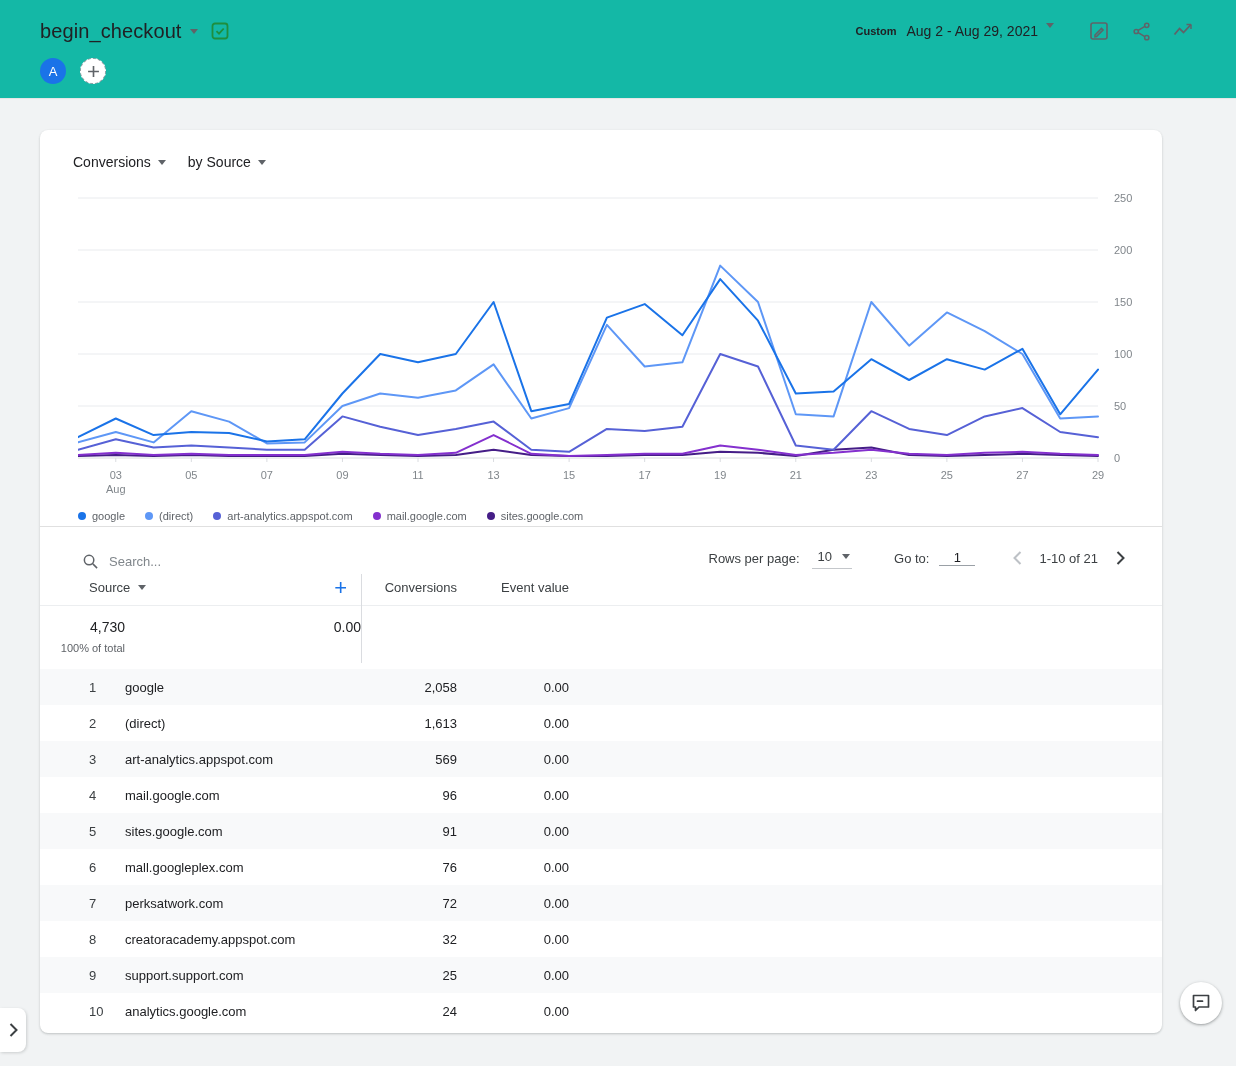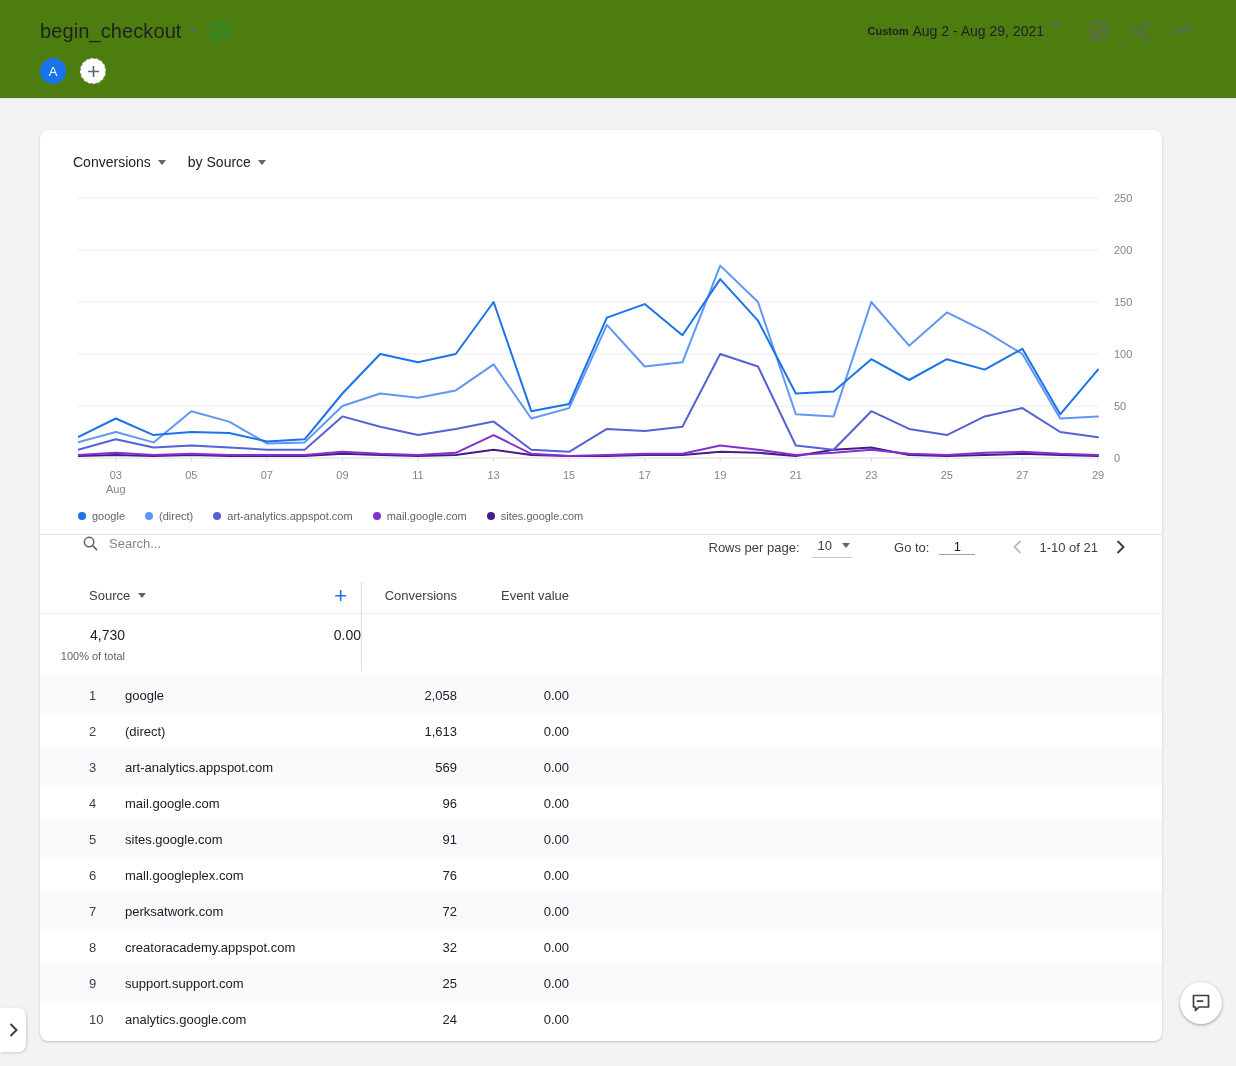--- a/index.html
+++ b/index.html
@@ -1,27 +1,27 @@
 <!DOCTYPE html>
 <html><head>
 <meta charset="utf-8">
 <style>
   * { margin:0; padding:0; box-sizing:border-box; }
   html,body { width:1236px; height:1066px; overflow:hidden; background:#f1f3f4;
     font-family:"Liberation Sans", sans-serif; color:#202124; position:relative; }
 
   
-  .app-header { background:#4d7c0f; padding:18px 40px 14px 40px; border-bottom:1px solid #e6e6e6; }
+  .app-header { background:#14b8a6; padding:18px 40px 14px 40px; border-bottom:1px solid #e6e6e6; }
   .hrow1 { display:flex; align-items:center; }
   .title-group { display:flex; align-items:center; gap:8px; cursor:pointer; }
   .page-title { font-size:20px; color:#202124; letter-spacing:.1px; }
   .caret { width:0; height:0; border-left:4px solid transparent; border-right:4px solid transparent;
     border-top:5px solid #5f6368; display:inline-block; }
   .check-badge { margin-left:12px; display:flex; align-items:center; }
-  .hright { margin-left:auto; display:flex; align-items:center; gap:4px; }
+  .hright { margin-left:auto; display:flex; align-items:center; gap:10px; }
   .custom-label { font-size:11px; font-weight:bold; color:#202124; }
   .date-select { display:flex; align-items:flex-start; gap:8px; font-size:14px; color:#202124; cursor:pointer; }
   .icon-cluster { display:flex; align-items:center; gap:16px; margin-left:22px; color:#5f6368; }
   .icon-btn { width:26px; height:26px; display:flex; align-items:center; justify-content:center; cursor:pointer; }
   .hrow2 { display:flex; align-items:center; gap:14px; margin-top:14px; }
   .avatar-chip { width:26px; height:26px; border-radius:50%; background:#1a73e8; color:#fff;
     font-size:13px; display:flex; align-items:center; justify-content:center; cursor:pointer; }
   .add-comparison { width:26px; height:26px; border-radius:50%; border:1px dashed #9aa0a6; color:#5f6368;
     font-size:16px; display:flex; align-items:center; justify-content:center; cursor:pointer; background:#fff; }
 
@@ -30,21 +30,21 @@
     box-shadow:0 1px 2px rgba(60,64,67,.18), 0 1px 3px rgba(60,64,67,.1); padding-bottom:4px; }
   .card-controls { display:flex; align-items:center; gap:22px; padding:24px 0 0 33px; }
   .selector { display:flex; align-items:center; gap:7px; font-size:14px; color:#202124; cursor:pointer; }
 
   .chart-wrap { margin:16px 0 0 38px; }
   .legend { display:flex; align-items:center; gap:20px; margin:8px 0 0 38px; }
   .legend-item { display:flex; align-items:center; gap:6px; font-size:11px; color:#5f6368; }
   .legend-item .dot { width:8px; height:8px; border-radius:50%; display:inline-block; }
 
   
-  .toolbar { margin-top:12px; border-top:1px solid #e0e0e0; height:44px; display:flex; align-items:flex-start;
+  .toolbar { margin-top:4px; border-top:1px solid #e0e0e0; height:44px; display:flex; align-items:flex-end;
     padding:0 30px 0 42px; }
   .search-box { display:flex; align-items:center; gap:10px; flex:1; }
   .search-box input { border:none; outline:none; font-size:13px; color:#202124; width:260px;
     font-family:"Liberation Sans", sans-serif; }
   .search-box input::placeholder { color:#80868b; }
   .pager { display:flex; align-items:center; font-size:13px; color:#3c4043; }
   .rpp-select { display:flex; align-items:center; gap:10px; margin-left:12px; padding:2px 2px 4px 6px;
     border-bottom:1px solid #c4c7cb; cursor:pointer; }
   .goto-label { margin-left:42px; }
   .goto-input { width:36px; margin-left:10px; border:none; border-bottom:1px solid #9aa0a6; outline:none;

